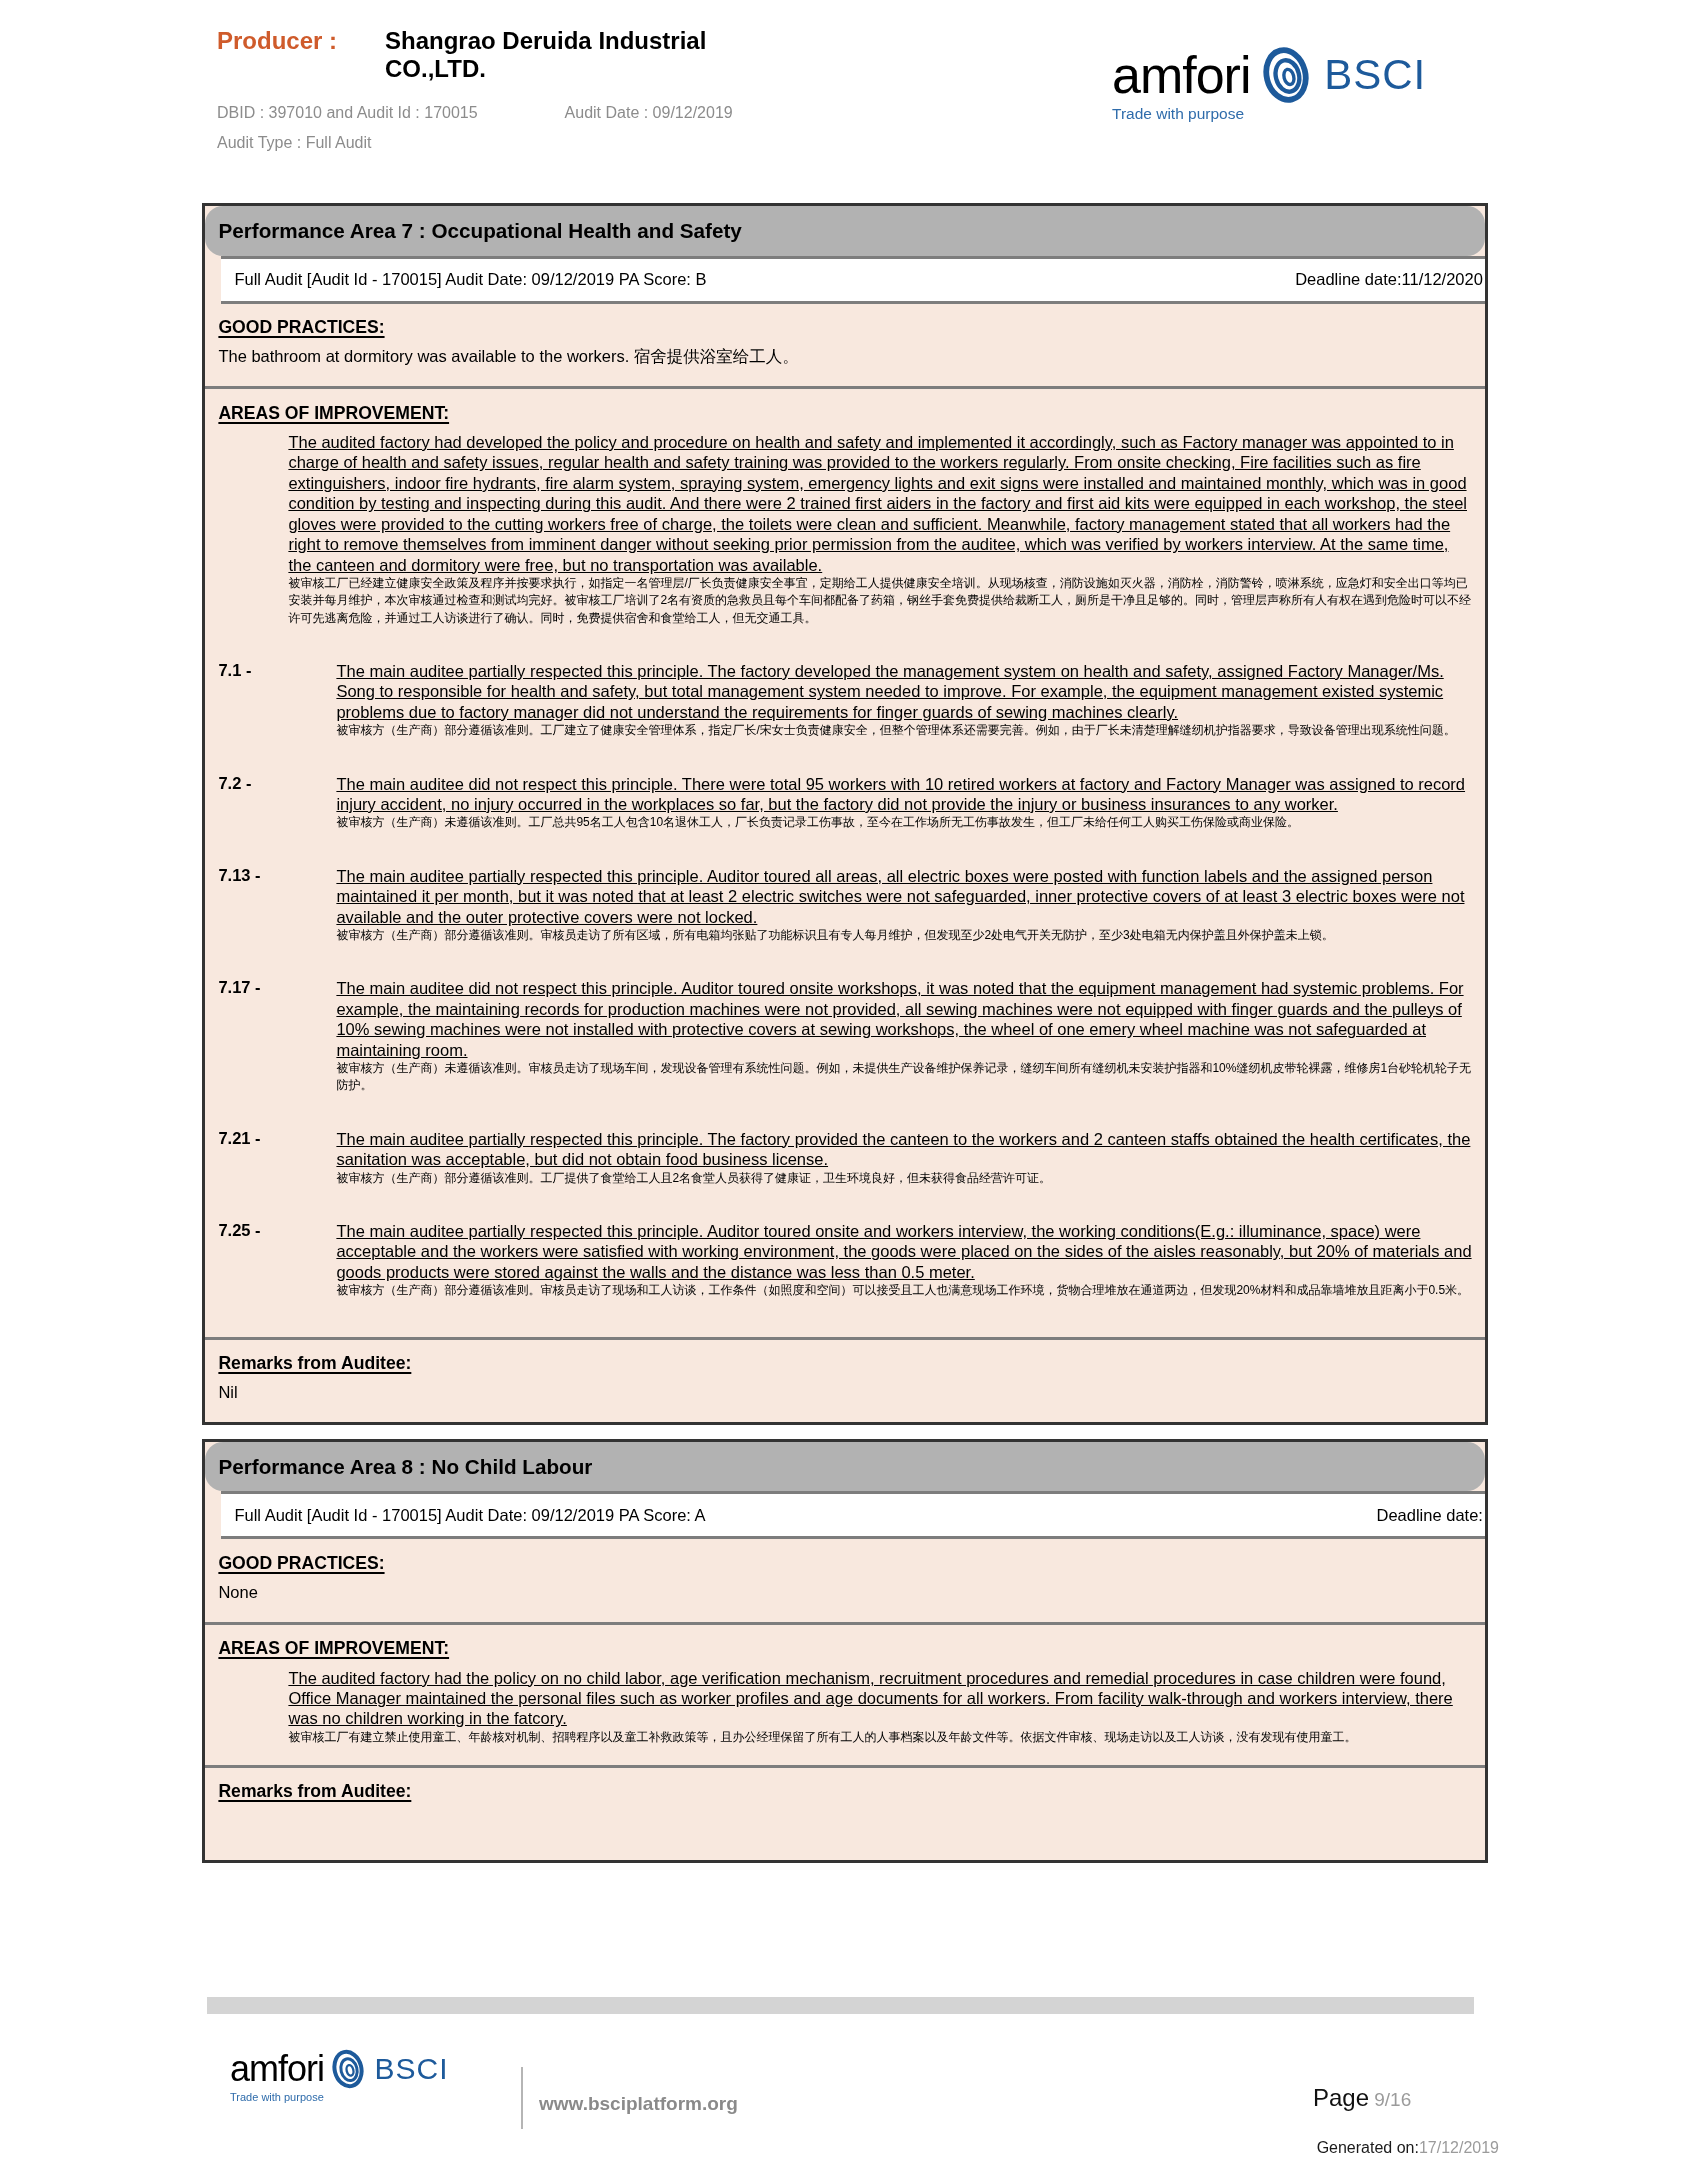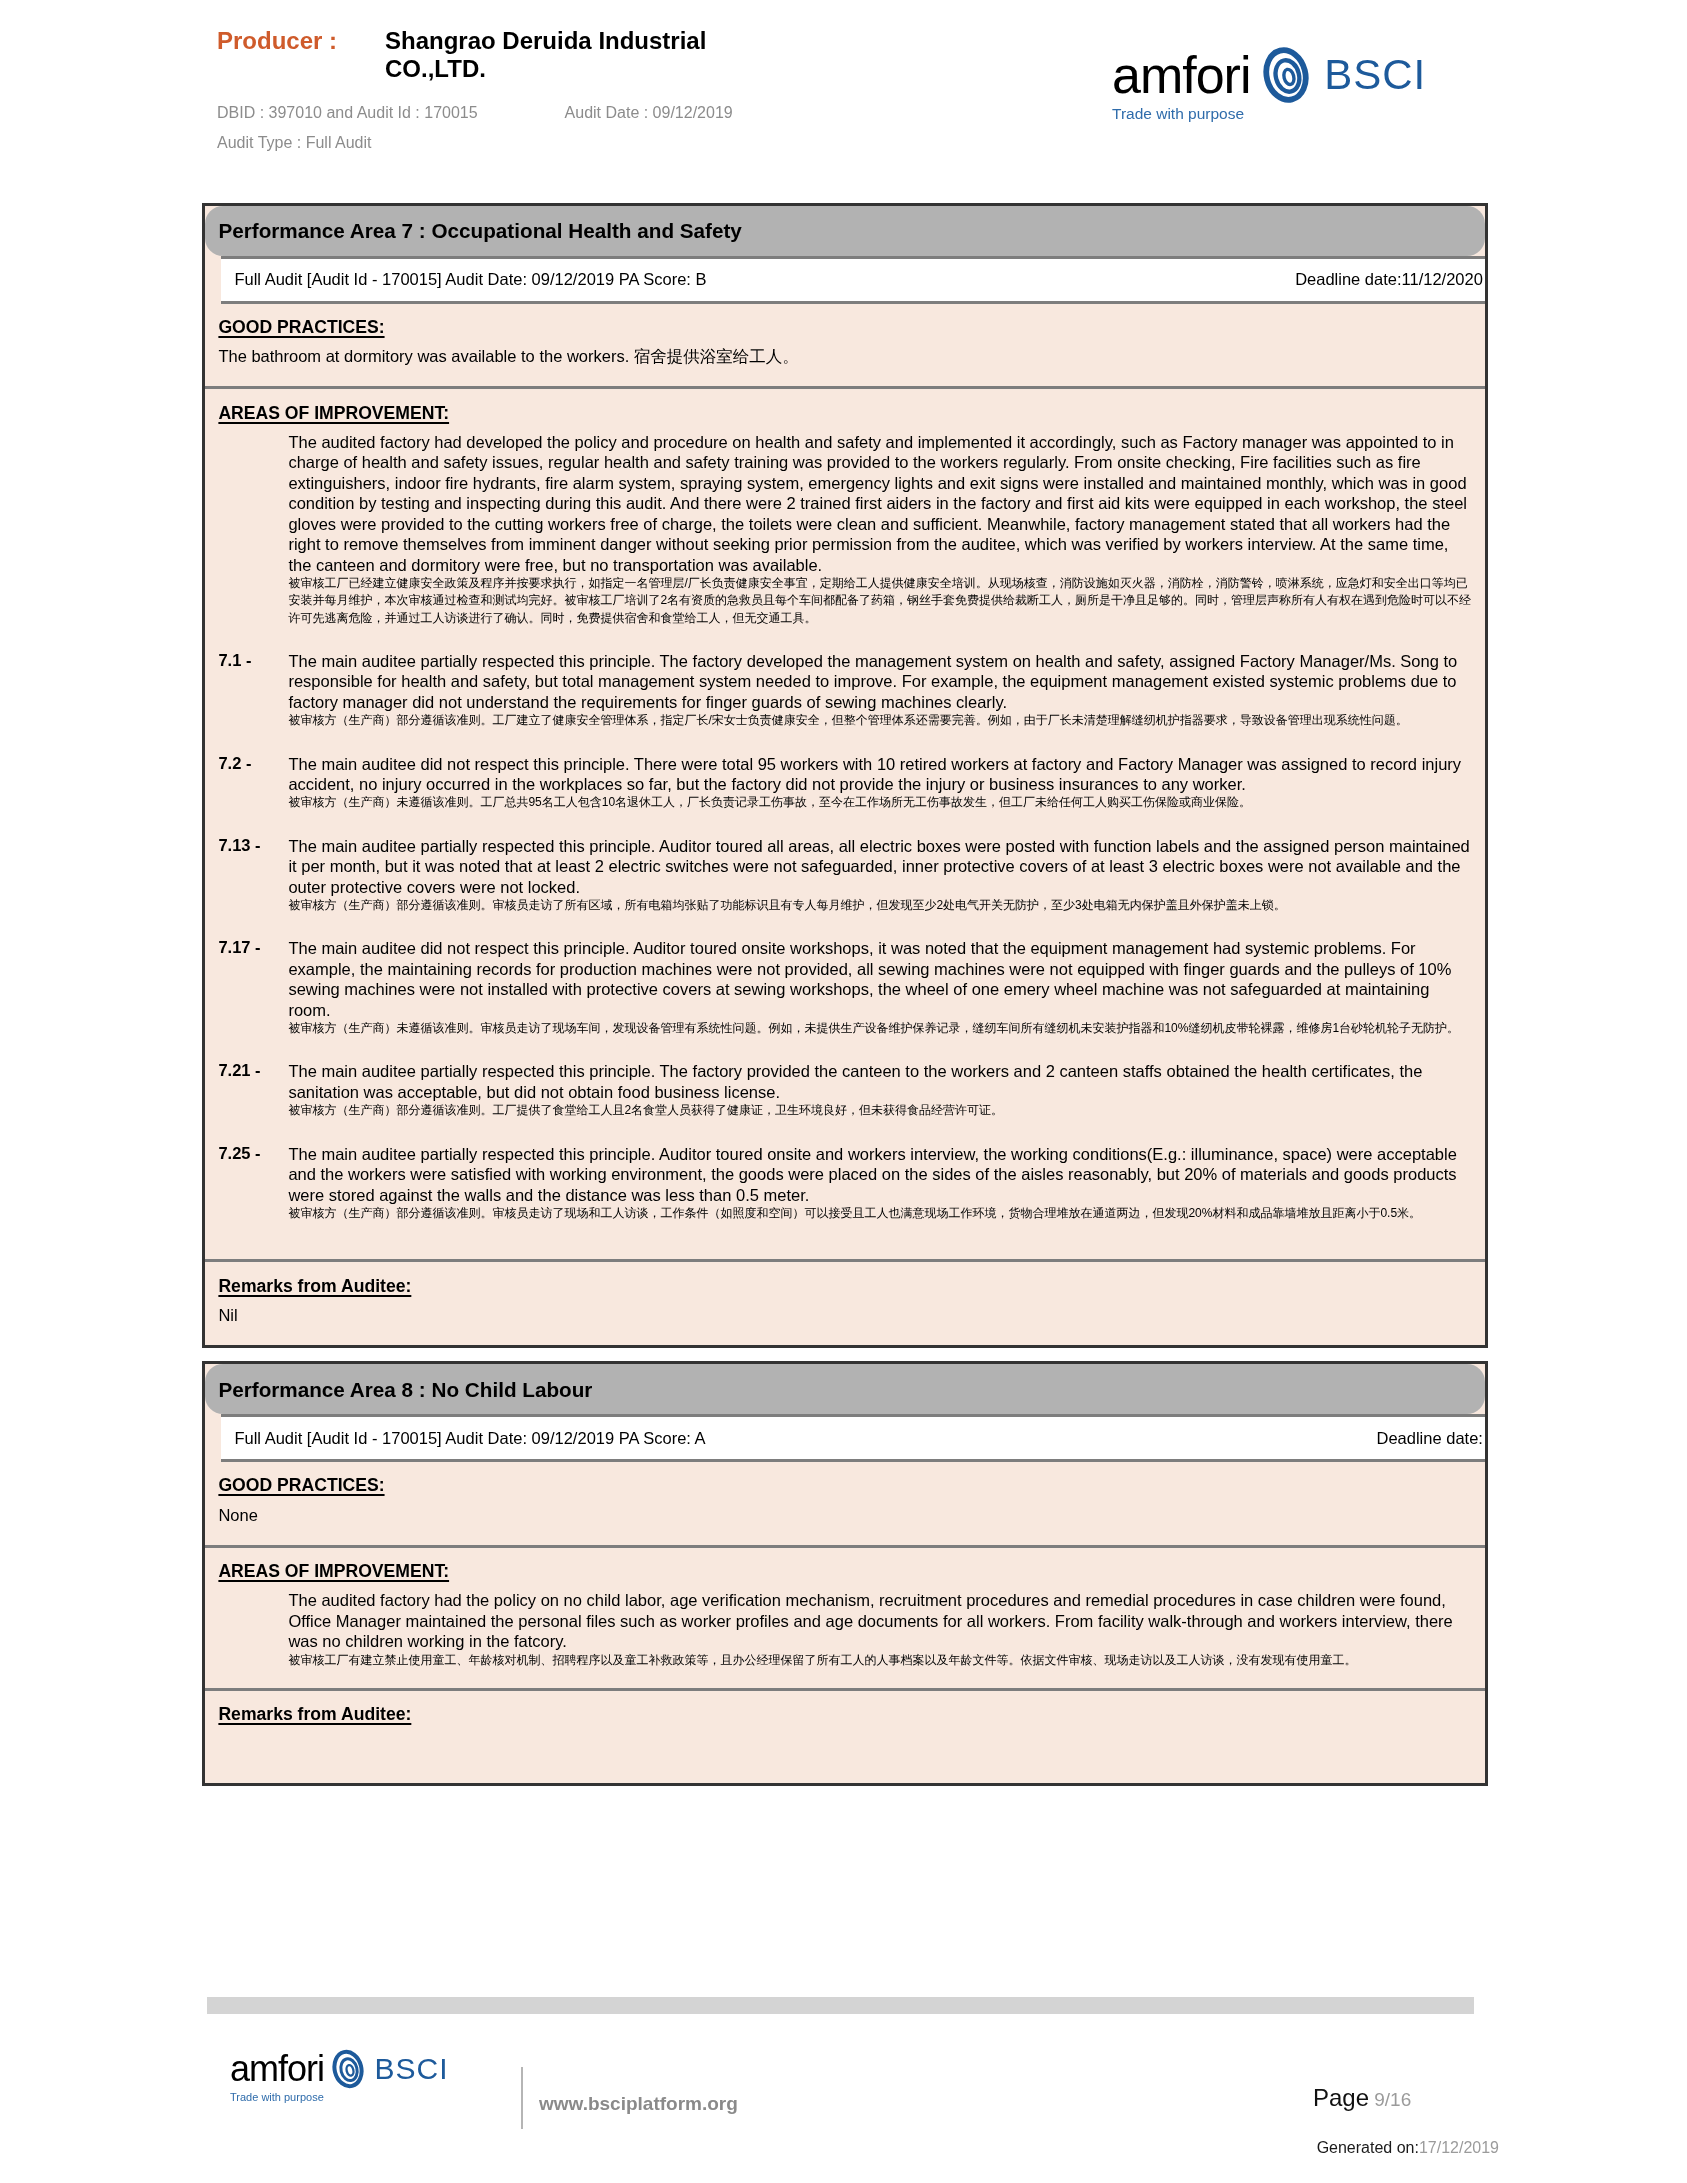--- a/index.html
+++ b/index.html
@@ -66,23 +66,23 @@
   }
   .pa-section { padding:13.4px 13.4px 18.6px 13.4px; background:#f8e8de; }
   .pa-section + .pa-section { border-top:3.6px solid #7d7d7d; }
   .sec-heading {
     font-size:17.6px; font-weight:bold;
     text-decoration:underline; text-decoration-thickness:1.6px; text-underline-offset:3.1px;
     margin-bottom:8.3px;
   }
   .sec-text { font-size:16.5px; line-height:1.3; }
   .indent { margin-left:70px; margin-top:2.1px; }
-  .en { font-size:16.5px; line-height:1.24; }
+  .en { font-size:16.5px; line-height:1.24;text-decoration:underline; }
   .zh { font-size:12px; line-height:1.44; }
-  .item { display:flex; margin-top:24px; }
+  .item { display:flex; margin-top:34px;gap:48px; }
   .item-num { flex:0 0 70px; font-size:16.5px; font-weight:bold; }
   .item-body { flex:1; }
   .areas-pad { padding-bottom:37px; }
   .remarks-min { min-height:31px; }
 
   
   .footer-bar {
     position:absolute; left:207px; top:1997px; width:1267px; height:17px;
     background:#d4d4d4;
   }

